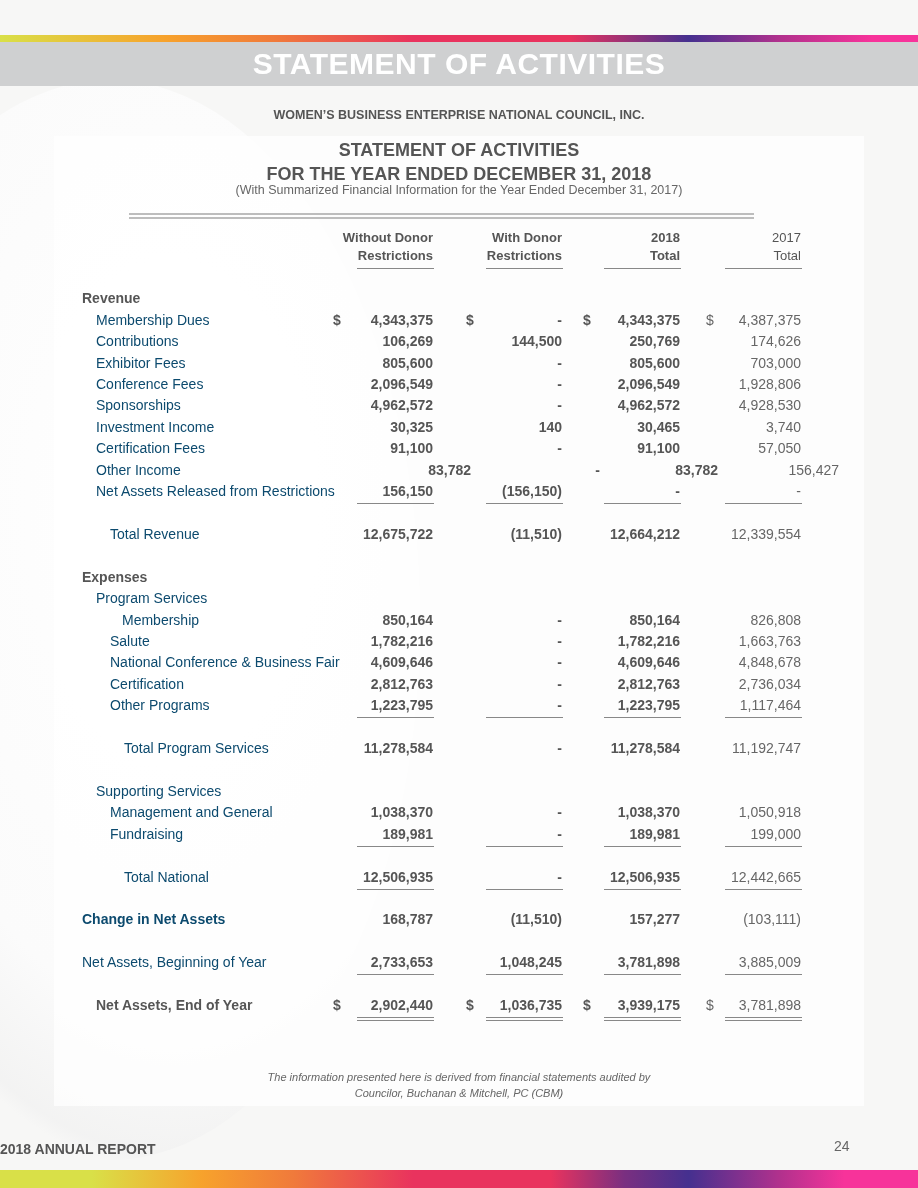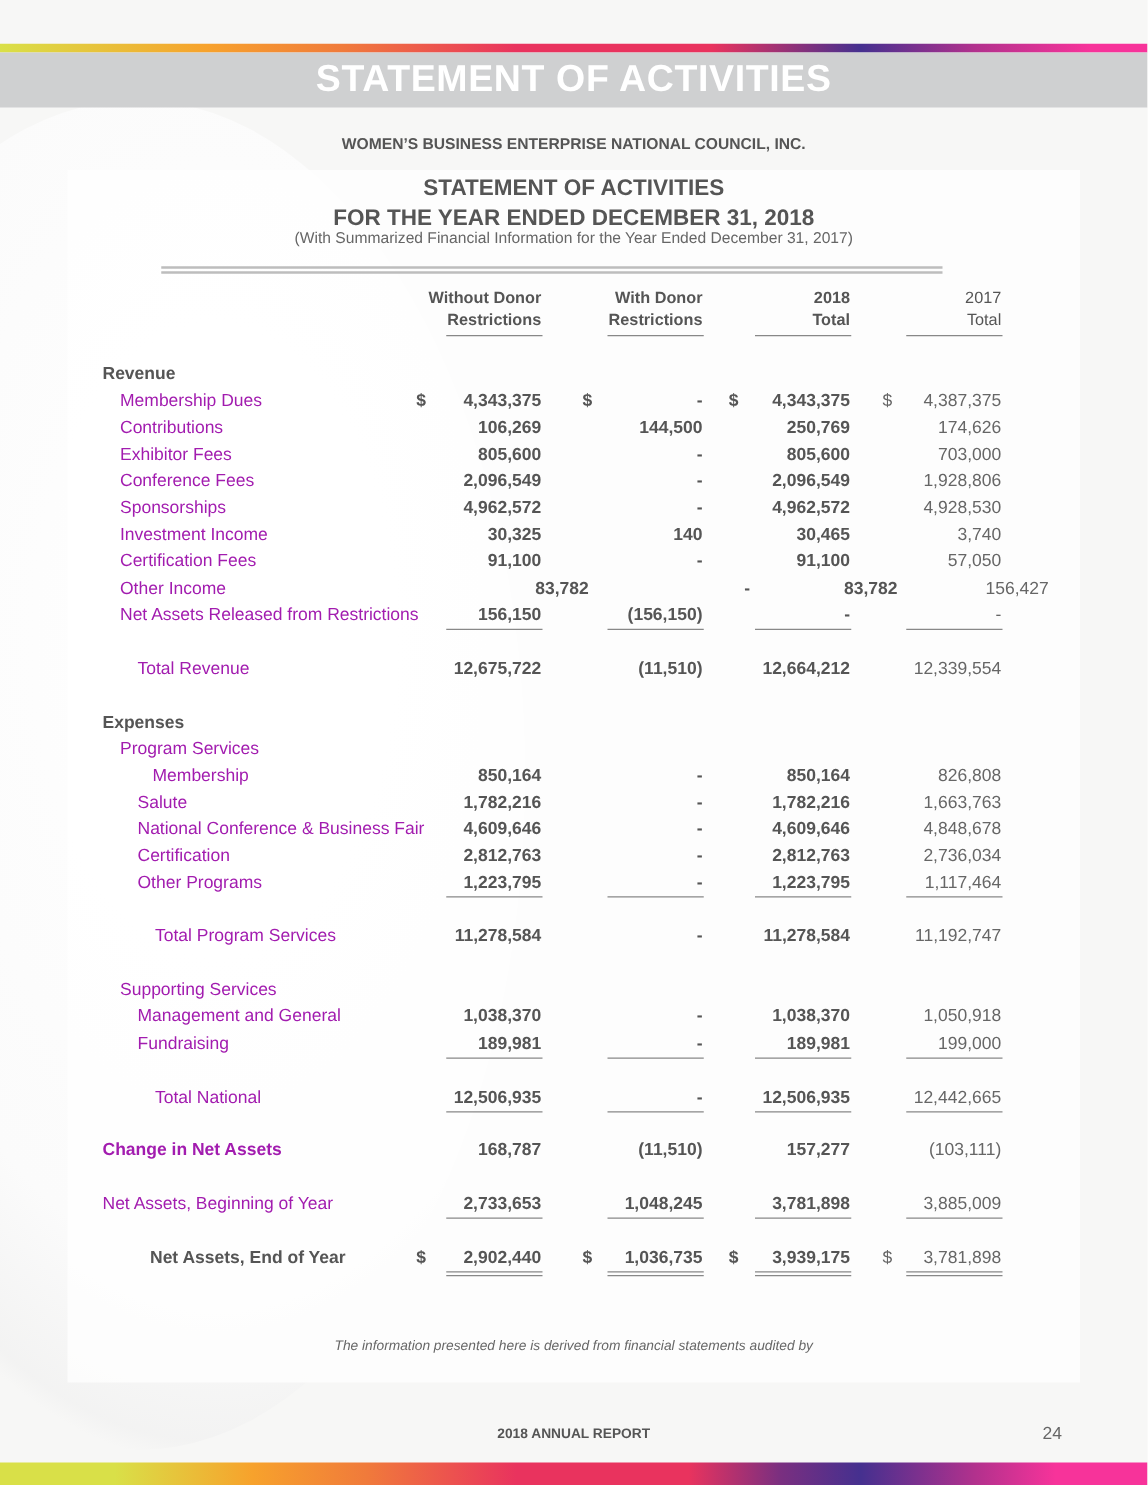--- a/index.html
+++ b/index.html
@@ -46,40 +46,40 @@
   }
   .dbl-rule {
     position: absolute; left: 129px; top: 213px; width: 625px; height: 2px;
     border-top: 2px solid #bdbdbd; border-bottom: 2px solid #bdbdbd;
   }
   .hdr { position: absolute; top: 229px; font-size: 13px; line-height: 18px; text-align: right; color: #555; }
   .hdr.bold { font-weight: bold; }
   .hdr-rule { position: absolute; top: 268px; height: 0; border-top: 1px solid #888; }
 
   .row { position: absolute; left: 0; width: 918px; height: 20px; font-size: 14px; }
-  .lbl { position: absolute; top: 0; color: #a21caf; white-space: nowrap; }
+  .lbl { position: absolute; top: 0; color: #0c4a6e; white-space: nowrap; }
   .lbl.section { font-weight: bold; color: #555; }
   .lbl.strong { font-weight: bold; color: #555; }
   .num { position: absolute; top: 0; text-align: right; white-space: nowrap; }
   .c1 { right: 485px; font-weight: bold; color: #555; }
   .c2 { right: 356px; font-weight: bold; color: #555; }
   .c3 { right: 238px; font-weight: bold; color: #555; }
   .c4 { right: 117px; color: #666; }
   .cur { position: absolute; top: 0; font-weight: bold; color: #555; }
   .cur.light { font-weight: normal; color: #666; }
   .rule { position: absolute; height: 0; border-top: 1px solid #888; }
   .rule.dbl { height: 2px; border-top: 1px solid #888; border-bottom: 1px solid #888; }
 
   .footnote {
     position: absolute; left: 0; top: 1069px; width: 918px; text-align: center;
     font-size: 11px; font-style: italic; color: #666; line-height: 16px;
   }
   .footer-label {
-    position: absolute; left: 0; top: 1141px; width: 918px; text-align: center;
-    font-size: 11px; font-weight: bold; color: #555;
+    position: absolute; left: 0; top: 1141px; width: 918px; 
+    font-size: 14px; font-weight: bold; color: #555;
   }
   .page-num { position: absolute; left: 834px; top: 1138px; font-size: 14px; color: #666; }
   .bottom-bar {
     position: absolute; left: 0; top: 1170px; width: 918px; height: 18px;
     background: linear-gradient(to right, #d9e048 0%, #d9e048 10%, #f7a22c 22%, #f07a3b 32%, #e9335e 45%, #e9335e 60%, #7a2f80 68%, #45308f 75%, #b2318d 85%, #f7339a 92%, #f7339a 100%);
   }
 </style>
 </head>
 <body>
 
@@ -298,34 +298,35 @@
       <span class="num c1">2,733,653</span>
       <div class="rule" style="left: 357px; width: 77px; top: 20px;"></div>
       <span class="num c2">1,048,245</span>
       <div class="rule" style="left: 486px; width: 77px; top: 20px;"></div>
       <span class="num c3">3,781,898</span>
       <div class="rule" style="left: 604px; width: 77px; top: 20px;"></div>
       <span class="num c4">3,885,009</span>
       <div class="rule" style="left: 725px; width: 77px; top: 20px;"></div>
     </div>
     <div class="row" style="top: 997px;">
-      <span class="lbl strong" style="left: 96px; margin-left: 24px;">Net Assets, End of Year</span>
+      <span class="lbl strong" style="left: 96px;">Net Assets, End of Year</span>
       <span class="num c1">2,902,440</span>
       <span class="cur" style="left: 333px;">$</span>
       <div class="rule dbl" style="left: 357px; width: 77px; top: 20px;"></div>
       <span class="num c2">1,036,735</span>
       <span class="cur" style="left: 466px;">$</span>
       <div class="rule dbl" style="left: 486px; width: 77px; top: 20px;"></div>
       <span class="num c3">3,939,175</span>
       <span class="cur" style="left: 583px;">$</span>
       <div class="rule dbl" style="left: 604px; width: 77px; top: 20px;"></div>
       <span class="num c4">3,781,898</span>
       <span class="cur light" style="left: 706px;">$</span>
       <div class="rule dbl" style="left: 725px; width: 77px; top: 20px;"></div>
     </div>
   </div>
 
 <div class="footnote">
   <div>The information presented here is derived from financial statements audited by</div>
+  <div>Councilor, Buchanan &amp; Mitchell, PC (CBM)</div>
 </div>
 <div class="footer-label">2018 ANNUAL REPORT</div>
 <div class="page-num">24</div>
 <div class="bottom-bar"></div>
 
 </body></html>

